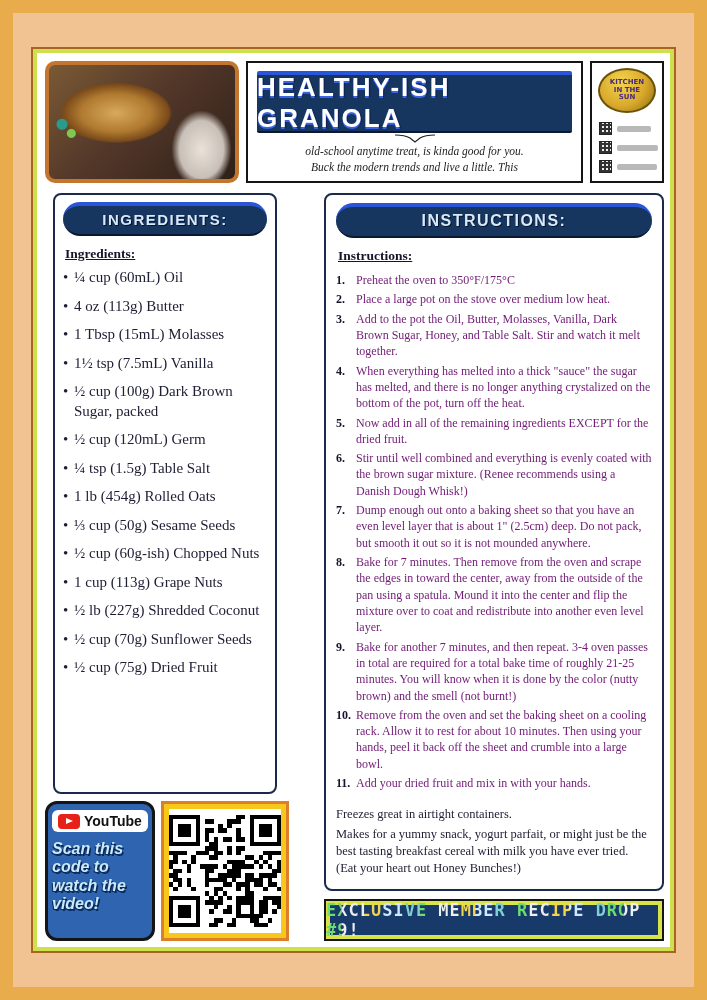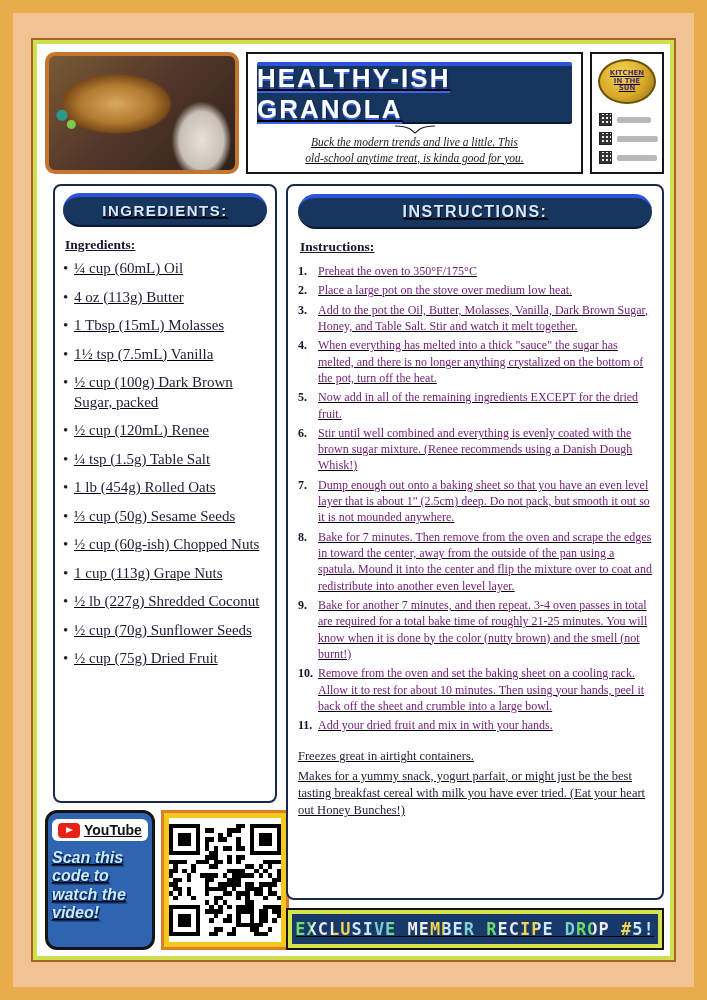--- a/index.html
+++ b/index.html
@@ -1,20 +1,20 @@
 <!DOCTYPE html>
 <html><head>
 <meta charset="utf-8">
 <style>
   * { margin:0; padding:0; box-sizing:border-box; }
   html,body { width:707px; height:1000px; }
   body { background:#E9AC4C; font-family:"Liberation Serif", serif; }
 
   .outer-frame { position:absolute; inset:0; background:#E9AC4C; padding:13px; }
-  .peach-frame { width:100%; height:100%; background:#F2C392; padding:25px 18px;text-decoration:underline; }
+  .peach-frame { width:100%; height:100%; background:#F2C392; padding:34px 18px; }
   .page { width:100%; height:100%; background:#fff;
           border:2px solid #A86325; box-shadow: inset 0 0 0 4px #CDE14E;
           padding:12px 10px 10px 12px; display:flex; flex-direction:column; }
 
   
   .header-row { display:flex; gap:7px; height:122px; margin-bottom:10px; }
 
   .food-photo { width:194px; height:100%; border:4px solid #C4762F; border-radius:10px;
     background-image:
       radial-gradient(circle 5px at 7% 52%, #2a9a8a 0 5px, transparent 6px),
@@ -50,21 +50,21 @@
   .social-row { display:flex; align-items:center; gap:5px; width:100%; margin:3px 0; padding-left:3px; }
   .social-icon { width:13px; height:13px; border:1px solid #222; flex:none;
     background: repeating-linear-gradient(0deg,#333 0 2px,transparent 2px 4px),
                 repeating-linear-gradient(90deg,#333 0 2px,#eee 2px 4px); }
   .social-bar { height:6px; background:#b9b9b9; border-radius:2px; }
   .social-bar.b1 { width:34px; } .social-bar.b2 { width:46px; } .social-bar.b3 { width:40px; }
 
   
   .main-row { display:flex; gap:9px; flex:1; min-height:0; }
   .left-col { width:232px; display:flex; flex-direction:column; flex:none; }
-  .right-col { flex:1; display:flex; flex-direction:column; min-width:0; }
+  .right-col { flex:1; display:flex; flex-direction:column; min-width:0;margin-left:38px; }
 
   .panel { border:2px solid #1b2a4a; border-radius:8px; background:#fff; }
   .pill-header { background:#16355F; border-top:4px solid #2B55D9; border-bottom:2px solid #0a1830;
                  border-radius:18px; padding:5px 8px 6px 8px; text-align:center;
                  font-family:"Liberation Sans", sans-serif; font-weight:bold; letter-spacing:1.5px;
                  color:#D8E9FA; text-shadow:1px 1px 0 #061228; }
 
   .ingredients-panel { flex:1; padding:7px 8px; display:flex; flex-direction:column;margin-left:8px; }
   .ingredients-panel .pill-header { font-size:15px; }
   .list-title { font-weight:bold; text-decoration:underline; font-size:13.5px; color:#14142c;
@@ -122,22 +122,22 @@
       <div class="food-photo"></div>
 
       <div class="title-box">
         <div class="title-bar">
           <span class="title-text">HEALTHY-ISH GRANOLA</span>
         </div>
         <svg class="brace" width="40" height="9" viewBox="0 0 40 9">
           <path d="M0,1 Q10,1 15,4 L20,8 L25,4 Q30,1 40,1" fill="none" stroke="#222" stroke-width="1.2"></path>
         </svg>
         <div class="tagline">
+          <div>old-school anytime treat, is kinda good for you.</div>
           <div>Buck the modern trends and live a little. This</div>
-          <div>old-school anytime treat, is kinda good for you.</div>
         </div>
       </div>
 
       <div class="logo-box">
         <div class="logo-circle">
           <div>KITCHEN</div>
           <div>IN THE</div>
           <div>SUN</div>
         </div>
         <div class="social-row">
@@ -166,21 +166,21 @@
               <li>¼ cup (60mL) Oil</li>
 
               <li>4 oz (113g) Butter</li>
 
               <li>1 Tbsp (15mL) Molasses</li>
 
               <li>1½ tsp (7.5mL) Vanilla</li>
 
               <li>½ cup (100g) Dark Brown Sugar, packed</li>
 
-              <li>½ cup (120mL) Renee</li>
+              <li>½ cup (120mL) Germ</li>
 
               <li>¼ tsp (1.5g) Table Salt</li>
 
               <li>1 lb (454g) Rolled Oats</li>
 
               <li>⅓ cup (50g) Sesame Seeds</li>
 
               <li>½ cup (60g-ish) Chopped Nuts</li>
 
               <li>1 cup (113g) Grape Nuts</li>
@@ -451,20 +451,20 @@
             </ol>
           <div class="notes">
 
               <p>Freezes great in airtight containers.</p>
 
               <p>Makes for a yummy snack, yogurt parfait, or might just be the best tasting breakfast cereal with milk you have ever tried. (Eat your heart out Honey Bunches!)</p>
             </div>
         </div>
 
         <div class="footer-banner">
-          <span class="banner-text">EXCLUSIVE MEMBER RECIPE DROP #5!</span>
+          <span class="banner-text">EXCLUSIVE MEMBER RECIPE DROP #9!</span>
         </div>
       </div>
 
     </div>
   </div>
  </div>
 </div>
 
 </body></html>

